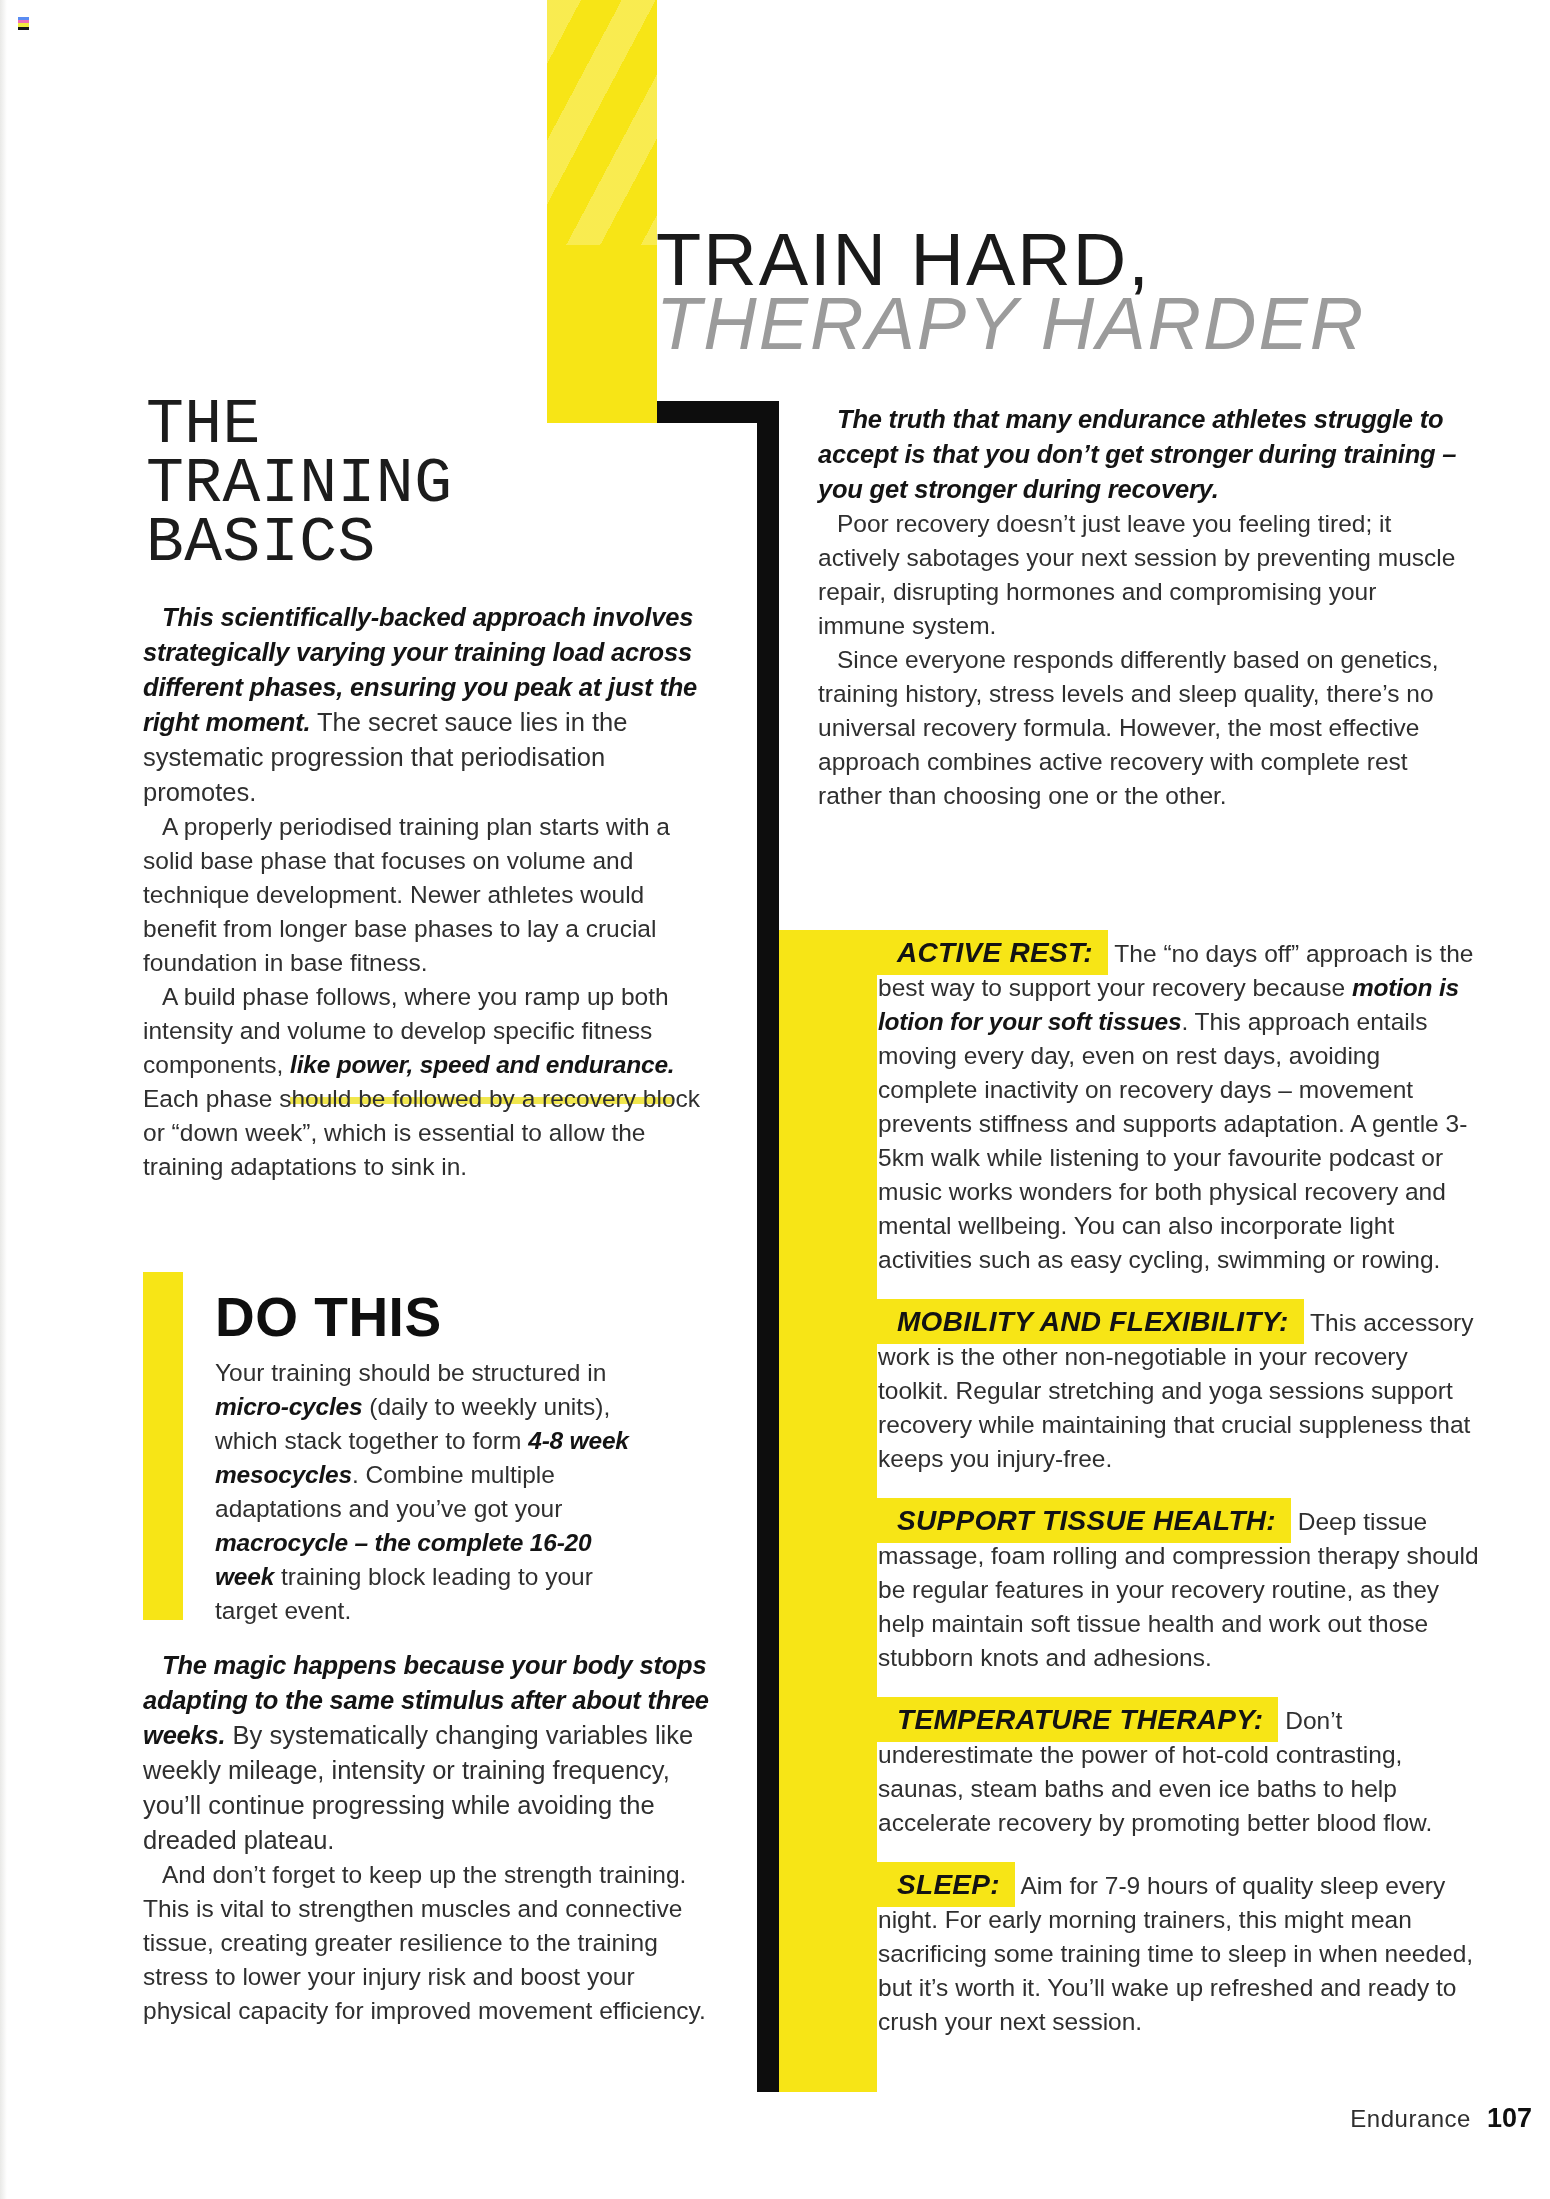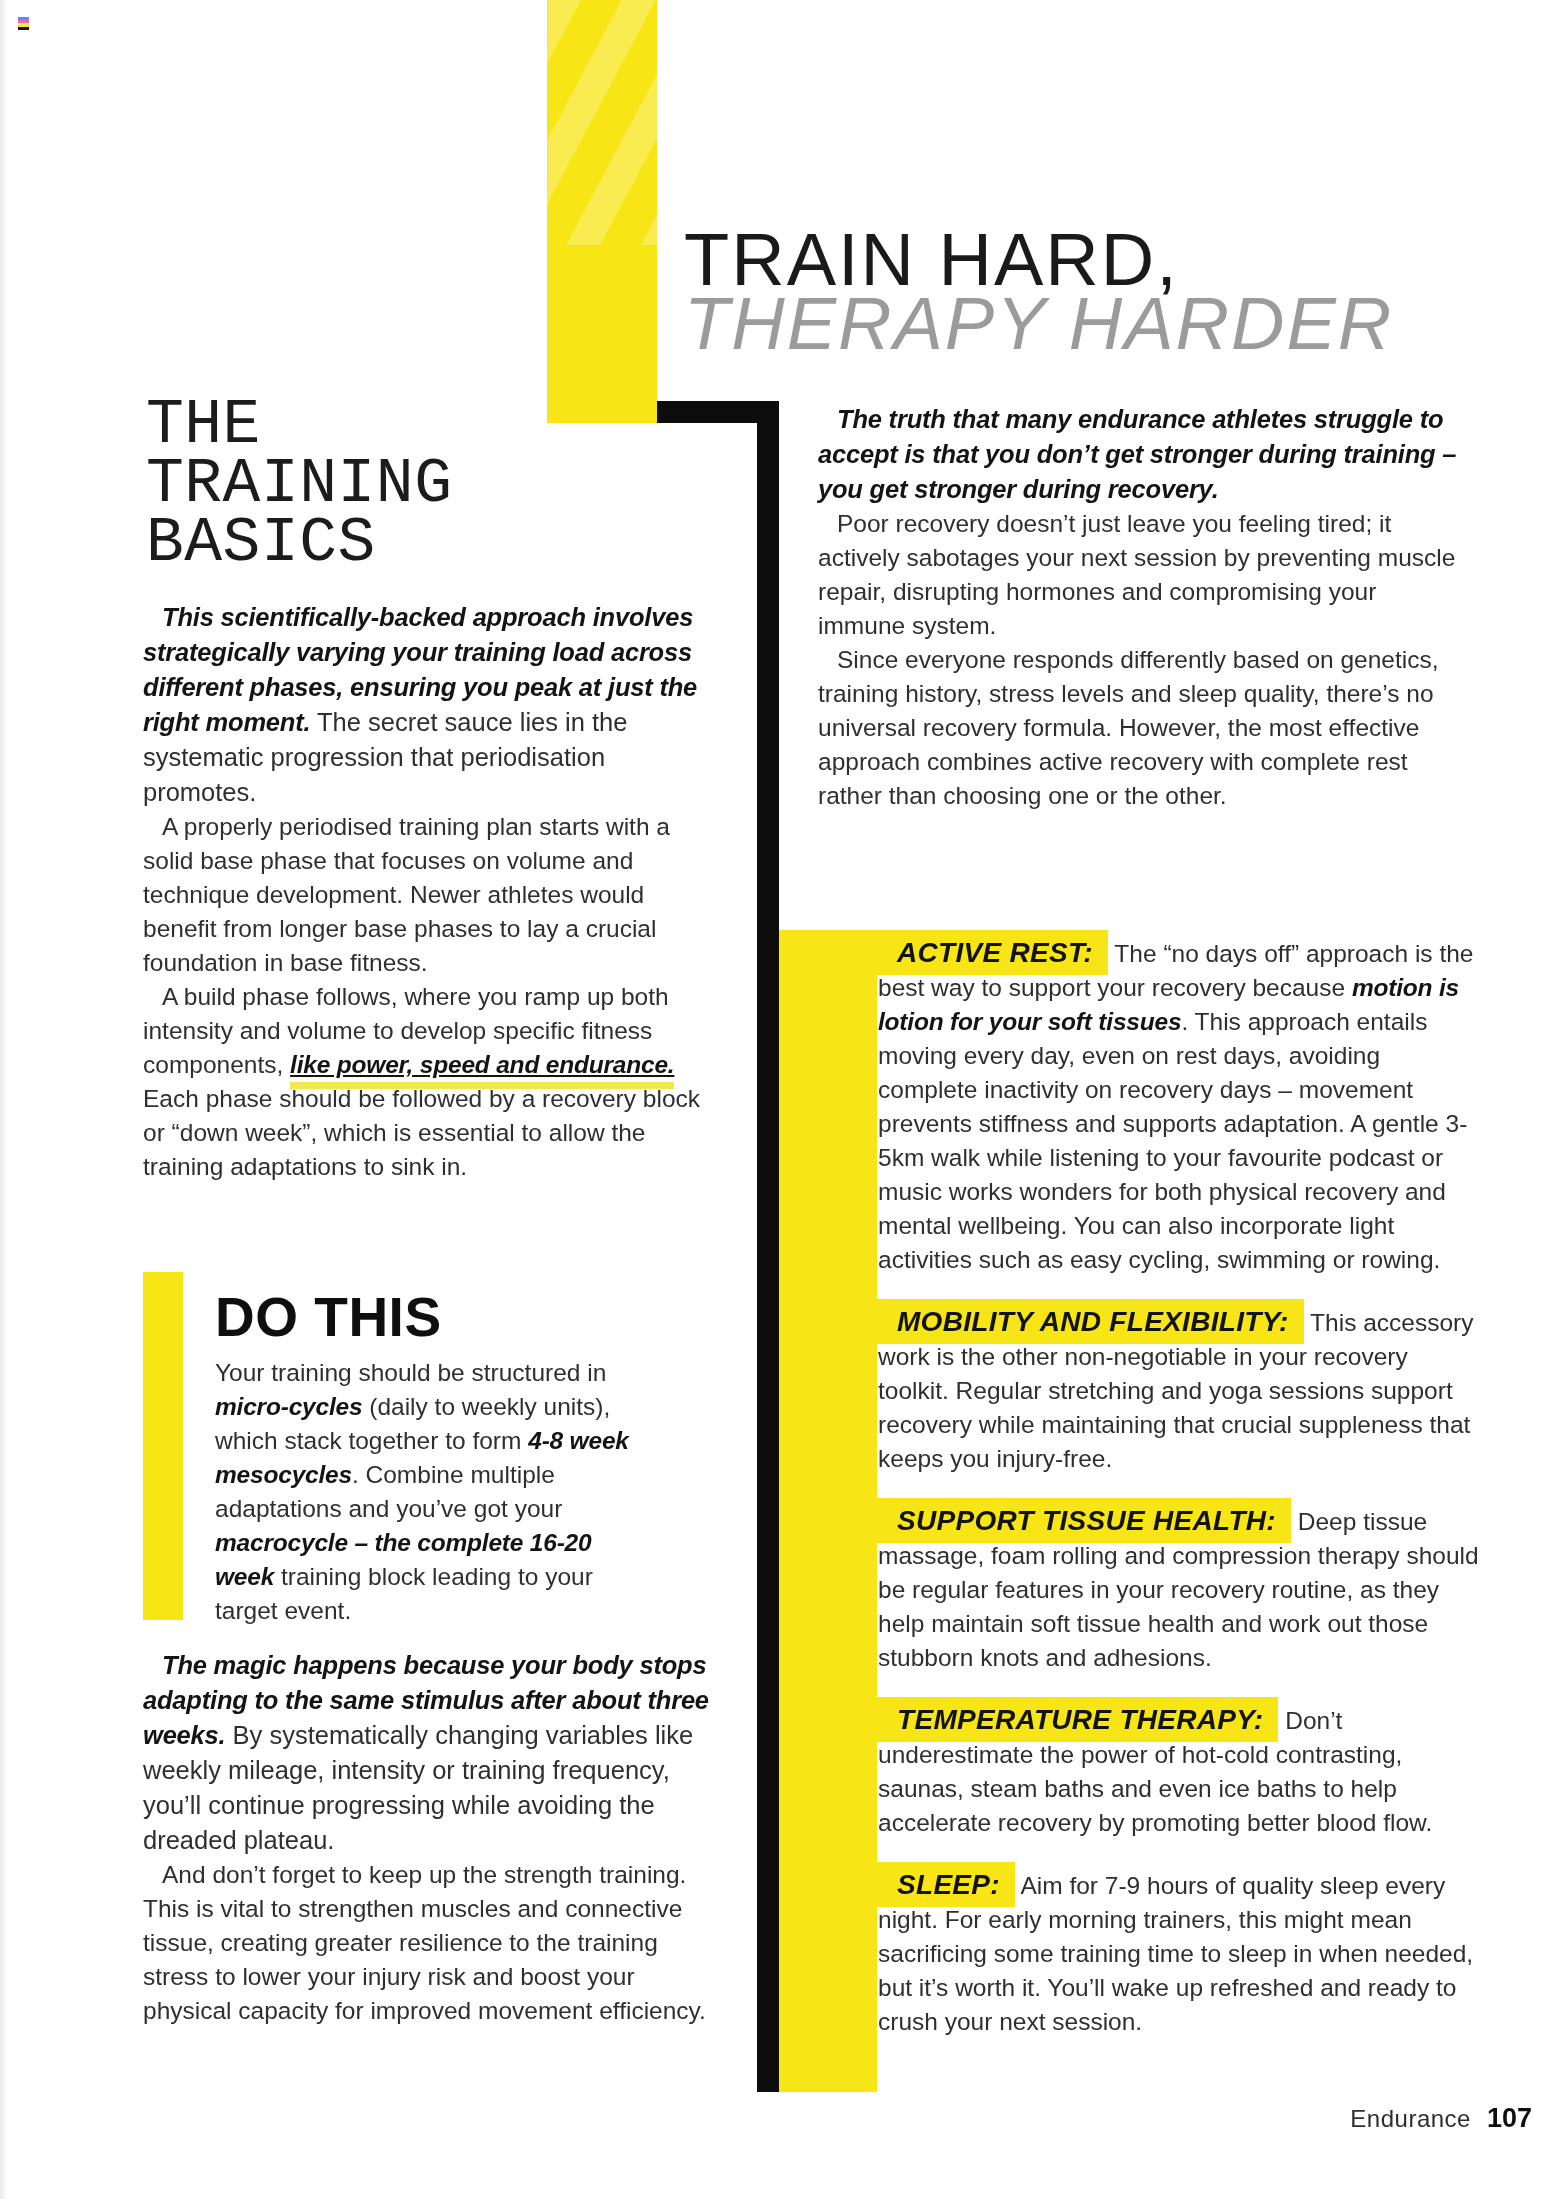--- a/index.html
+++ b/index.html
@@ -38,42 +38,42 @@
     position:absolute; left:757px; top:401px; width:22px; height:1691px; background:#0d0d0d;
   }
   .right-yellow-strip {
     position:absolute; left:779px; top:936px; width:98px; height:1156px; background:#f7e516;
   }
   .do-this-bar {
     position:absolute; left:143px; top:1272px; width:40px; height:348px; background:#f7e516;
   }
 
   
-  .masthead { position:absolute; left:684px; top:228px; white-space:nowrap; }
+  .masthead { position:absolute; left:656px; top:228px; white-space:nowrap; }
   .masthead .line1 {
     font-size:74px; line-height:64px; font-weight:300; letter-spacing:2px; color:#1a1a1a;
   }
   .masthead .line2 {
     font-size:74px; line-height:64px; font-weight:300; font-style:italic;
     letter-spacing:2px; color:#9b9b9b;
   }
 
   
   .article-heading {
     position:absolute; left:146px; top:396px;
     font-size:63px; line-height:59px; font-weight:300; letter-spacing:0.5px; color:#1c1c1c;font-family:Liberation Mono, monospace;
   }
   .article-heading div { white-space:nowrap; }
 
   .body-copy { font-size:24.5px; line-height:34px; color:#2f2f2f; }
   .body-copy p { margin:0; }
   p.ind { text-indent:19px; }
   .bi { font-weight:bold; font-style:italic; color:#141414; letter-spacing:-0.2px; }
   .lead-size { font-size:25.5px; line-height:35px; }
-  .yl-underline { border-bottom:7px solid #f1e74e; padding-bottom:4px;text-decoration:underline; }
+  .yl-underline { border-bottom:7px solid #f1e74e; padding-bottom:19px; }
 
   .left-col-top  { position:absolute; left:143px; top:600px;  width:572px; }
   .left-col-mid  { position:absolute; left:215px; top:1288px; width:434px; }
   .left-col-low  { position:absolute; left:143px; top:1648px; width:572px; }
 
   .do-this-heading {
     font-size:55px; line-height:58px; font-weight:900; letter-spacing:0.5px;
     color:#0f0f0f; margin:0 0 10px 0;
   }
 

